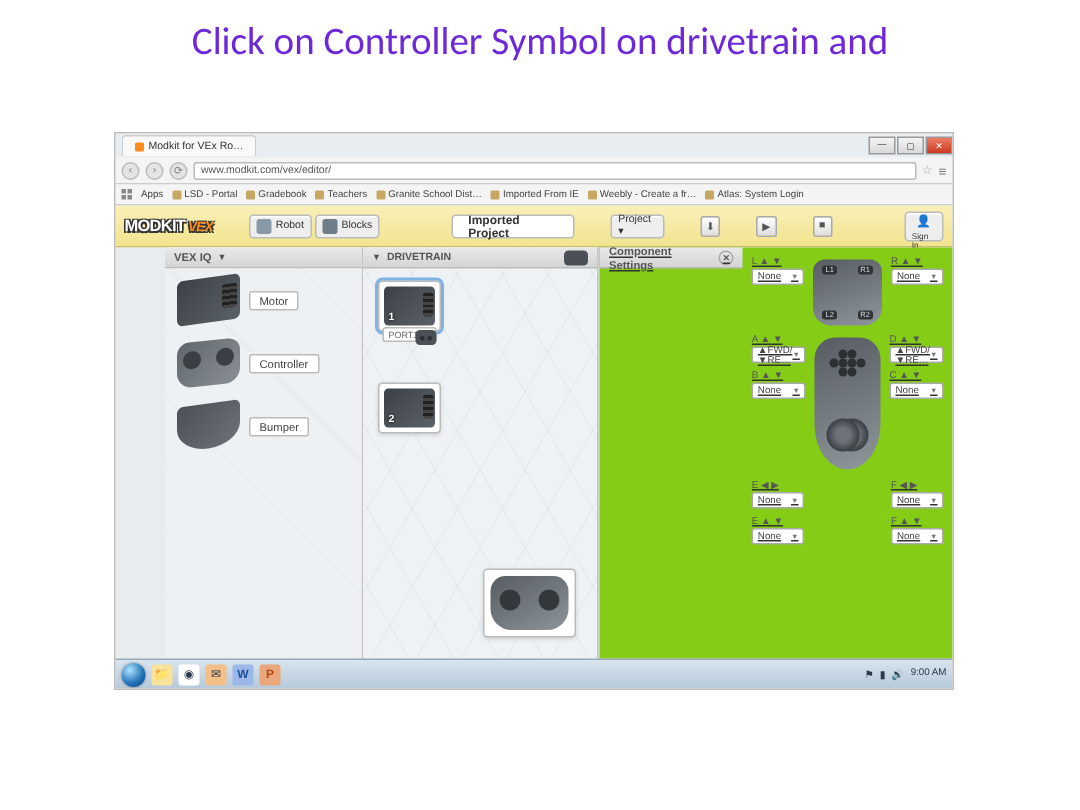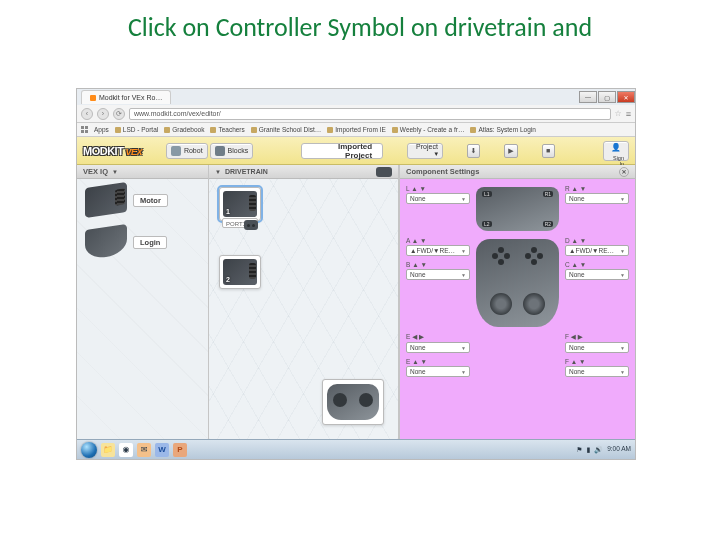--- a/index.html
+++ b/index.html
@@ -1,18 +1,18 @@
 <!DOCTYPE html>
 <html><head>
 <meta charset="utf-8">
 <style>
   * { box-sizing: border-box; margin: 0; padding: 0; }
   html, body { width: 720px; height: 540px; font-family: Calibri, Arial, sans-serif; background: #fff; overflow: hidden; }
   .slide { width: 720px; height: 540px; position: relative; }
-  .slide-title { text-align: center; font-size: 26px; font-weight: 400; padding: 12px 60px 6px; color: #15803d; line-height: 1.2; }
+  .slide-title { text-align: center; font-size: 26px; font-weight: 400; padding: 12px 60px 6px; color: #6d28d9; line-height: 1.2; }
   .screenshot {
     position: absolute; left: 76px; top: 88px; width: 560px; height: 372px;
     border: 1px solid #bbb; background: #f0f0f0; font-family: "Segoe UI", Tahoma, sans-serif;
     font-size: 8px; color: #333;
     overflow: hidden;
   }
   
   .tabbar { height: 16px; background: #e8edf2; display: flex; align-items: center; padding-left: 4px; }
   .tab { background: #f9f9f9; border: 1px solid #ccc; border-bottom: none; border-radius: 3px 3px 0 0; height: 14px; padding: 1px 8px; font-size: 7px; display: flex; align-items: center; gap: 3px; }
   .favicon { width: 6px; height: 6px; background: #ff8c1a; border-radius: 1px; }
@@ -25,41 +25,41 @@
   .star { font-size:8px; color:#aaa; }
   .bmbar { height: 14px; background: #f4f4f4; border-bottom: 1px solid #ccc; display:flex; align-items:center; padding: 0 4px; gap: 6px; font-size: 6.5px; color:#444; }
   .bm { display:flex; align-items:center; gap:2px; }
   .bm-ico { width:6px; height:6px; background:#c7a862; border-radius:1px; }
   .apps-grid { width:7px;height:7px; background:
     linear-gradient(#888,#888) 0 0/3px 3px no-repeat,
     linear-gradient(#888,#888) 4px 0/3px 3px no-repeat,
     linear-gradient(#888,#888) 0 4px/3px 3px no-repeat,
     linear-gradient(#888,#888) 4px 4px/3px 3px no-repeat; }
   
-  .apphdr { height: 28px; background: linear-gradient(#f9f0b9, #f2e48e); border-bottom:1px solid #c9bc66; display:flex; align-items:center; padding:0 6px; gap:24px;text-align:right; }
+  .apphdr { height: 28px; background: linear-gradient(#f9f0b9, #f2e48e); border-bottom:1px solid #c9bc66; display:flex; align-items:center; padding:0 6px; gap:24px; }
   .logo { font-family: Arial Black, Arial; font-weight:900; font-size:11px; letter-spacing:-0.5px; color:#fff;
     text-shadow: -1px -1px 0 #333,1px -1px 0 #333,-1px 1px 0 #333,1px 1px 0 #333; }
   .logo .vex { color:#ff8c1a; font-size:9px; margin-left:2px; font-style:italic; }
   .hdr-spacer { flex:1; }
   .hdr-group { display:flex; align-items:center; gap:2px; }
   .chip { background:#eee; border:1px solid #bbb; border-radius:3px; padding:1px 4px; height:16px; display:flex; align-items:center; gap:3px; font-size:7px; box-shadow: inset 0 1px #fff;}
   .chip-ico { width:10px; height:10px; background:#8899a5; border-radius:2px; }
   .proj-title { background:#fff; border:1px solid #bbb; border-radius:3px; height:16px; padding:0 10px; font-size:8px; font-weight:bold; display:flex; align-items:center; }
   .toolbtn { width:14px; height:14px; background:linear-gradient(#fff,#ddd); border:1px solid #aaa; border-radius:2px; display:flex; align-items:center; justify-content:center; font-size:7px; color:#555; }
   
   .main { display:flex; height: calc(100% - 16px - 18px - 14px - 28px - 20px); background:#e8ecef; }
-  .sidebar { width:132px; border-right:1px solid #c5c5c5; background:#f2f3f4; display:flex; flex-direction:column; }
+  .sidebar { width:132px; border-right:1px solid #c5c5c5; background:#f2f3f4; display:flex; flex-direction:column;margin-left:33px; }
   .sidebar-hdr { background:linear-gradient(#e9e9e9,#d4d4d4); border-bottom:1px solid #bbb; height:14px; padding:1px 6px; font-size:7.5px; font-weight:bold; color:#555; display:flex; align-items:center; gap:4px;}
   .tri { font-size:6px; }
   .sb-content { flex:1; position:relative; background:
     repeating-linear-gradient(45deg, transparent 0 30px, rgba(0,0,0,0.02) 30px 31px),
     linear-gradient(#edf1f4,#edf1f4);
     overflow:auto; }
   .sb-item { display:flex; align-items:center; gap:6px; padding:6px 8px; }
-  .sb-label { background:#fff; border:1px solid #bbb; border-radius:2px; padding:1px 6px; font-size:7.5px; font-weight:bold; color:#444; }
+  .sb-label { background:#fff; border:1px solid #bbb; border-radius:2px; padding:1px 6px; font-size:7.5px; font-weight:normal; color:#444; }
   .part { width:42px; height:30px; position:relative; }
   .part.motor { background:linear-gradient(135deg,#3c4147,#5b6168); border-radius:4px; transform:skewY(-8deg); }
   .part.motor::after { content:""; position:absolute; right:2px; top:6px; width:10px; height:16px; background:repeating-linear-gradient(#222 0 2px,#444 2px 4px); border-radius:2px; }
   .part.controller { background:linear-gradient(135deg,#5f666c,#8a9096); border-radius:8px 8px 10px 10px; transform:skewY(-6deg); }
   .part.controller::before,.part.controller::after { content:""; position:absolute; width:12px; height:12px; background:#3a3f43; border-radius:50%; top:6px; }
   .part.controller::before { left:4px; } .part.controller::after { right:4px; }
   .part.bumper { background:linear-gradient(135deg,#4a5056,#6d7379); border-radius:4px 4px 50% 50%; transform:skewY(-8deg); }
   .part.touch { background:linear-gradient(135deg,#3c4147,#5b6168); border-radius:4px; transform:skewY(-8deg); }
   .part.touch::after { content:""; position:absolute; left:50%; top:50%; width:16px; height:16px; margin:-8px; background:radial-gradient(circle,#6eb9ff 30%,#1f6abf 70%); border-radius:3px; }
   
@@ -75,21 +75,21 @@
   .block .mini-ctrl { position:absolute; bottom:-10px; right:2px; width:14px; height:10px; background:#4a5056; border-radius:3px; display:flex;align-items:center;justify-content:center;}
   .block .mini-ctrl::before,.block .mini-ctrl::after{content:"";width:3px;height:3px;background:#2a2e31;border-radius:50%;margin:0 1px;}
   .block.sel { outline:2px solid #7fb2e6; }
   .motor-body { width:34px; height:26px; background:linear-gradient(135deg,#3c4147,#5b6168); border-radius:3px; position:relative;}
   .motor-body::after{content:"";position:absolute;right:1px;top:4px;width:7px;height:16px;background:repeating-linear-gradient(#222 0 2px,#444 2px 4px);border-radius:2px;}
   .motor-body .num { position:absolute; left:3px; bottom:2px; color:#fff; font-size:7px; font-weight:bold; text-shadow:0 0 2px #000;}
   .ctrl-body { width:52px; height:36px; background:linear-gradient(150deg,#565c62,#8d949a); border-radius:10px 10px 14px 14px; position:relative;}
   .ctrl-body::before,.ctrl-body::after{content:"";position:absolute;width:14px;height:14px;background:#33383c;border-radius:50%;top:9px;}
   .ctrl-body::before{left:6px;} .ctrl-body::after{right:6px;}
   
-  .settings { width:236px; background:#f0abfc; border-left:1px solid #c5c5c5; display:flex; flex-direction:column; }
+  .settings { width:236px; background:#84cc16; border-left:1px solid #c5c5c5; display:flex; flex-direction:row;text-decoration:underline; }
   .settings-hdr { height:14px; background:linear-gradient(#e9e9e9,#d4d4d4); border-bottom:1px solid #bbb; display:flex; align-items:center; padding:0 6px; font-size:7.5px; font-weight:bold; color:#555;}
   .settings-hdr .x { margin-left:auto; width:10px;height:10px;border:1px solid #aaa;border-radius:50%;display:flex;align-items:center;justify-content:center;font-size:6px;}
   .settings-body { padding:6px; display:flex; flex-direction:column; gap:6px; }
   .top-row { display:flex; gap:6px; }
   .col { flex:1; display:flex; flex-direction:column; gap:5px; }
   .fld { display:flex; flex-direction:column; gap:1px; }
   .fld-label { font-size:6.5px; color:#555; display:flex; align-items:center; gap:2px;}
   .dd { height:11px; background:#fff; border:1px solid #aaa; border-radius:2px; font-size:6.5px; padding:0 3px; display:flex; align-items:center; justify-content:space-between; color:#444;}
   .dd .caret { font-size:5px; color:#777; }
   .ctrl-illus { width:100%; height:44px; background:linear-gradient(160deg,#565c62,#8f969c); border-radius:8px 8px 12px 12px; position:relative; margin-top:2px;}
@@ -209,22 +209,26 @@
         <div class="sidebar-hdr">
           <span>VEX IQ</span>
           <span class="tri">▼</span>
         </div>
         <div class="sb-content">
           <div class="sb-item">
             <div class="part motor"></div>
             <div class="sb-label">Motor</div>
           </div>
           <div class="sb-item">
+            <div class="part controller"></div>
+            <div class="sb-label">Controller</div>
+          </div>
+          <div class="sb-item">
             <div class="part bumper"></div>
-            <div class="sb-label">Login</div>
+            <div class="sb-label">Bumper</div>
           </div>
         </div>
       </div>
 
       <div class="canvas">
         <div class="stage">
           <div class="stage-hdr">
             <span class="tri">▼</span>
             <span>DRIVETRAIN</span>
             <span class="ctrlmini"></span>

